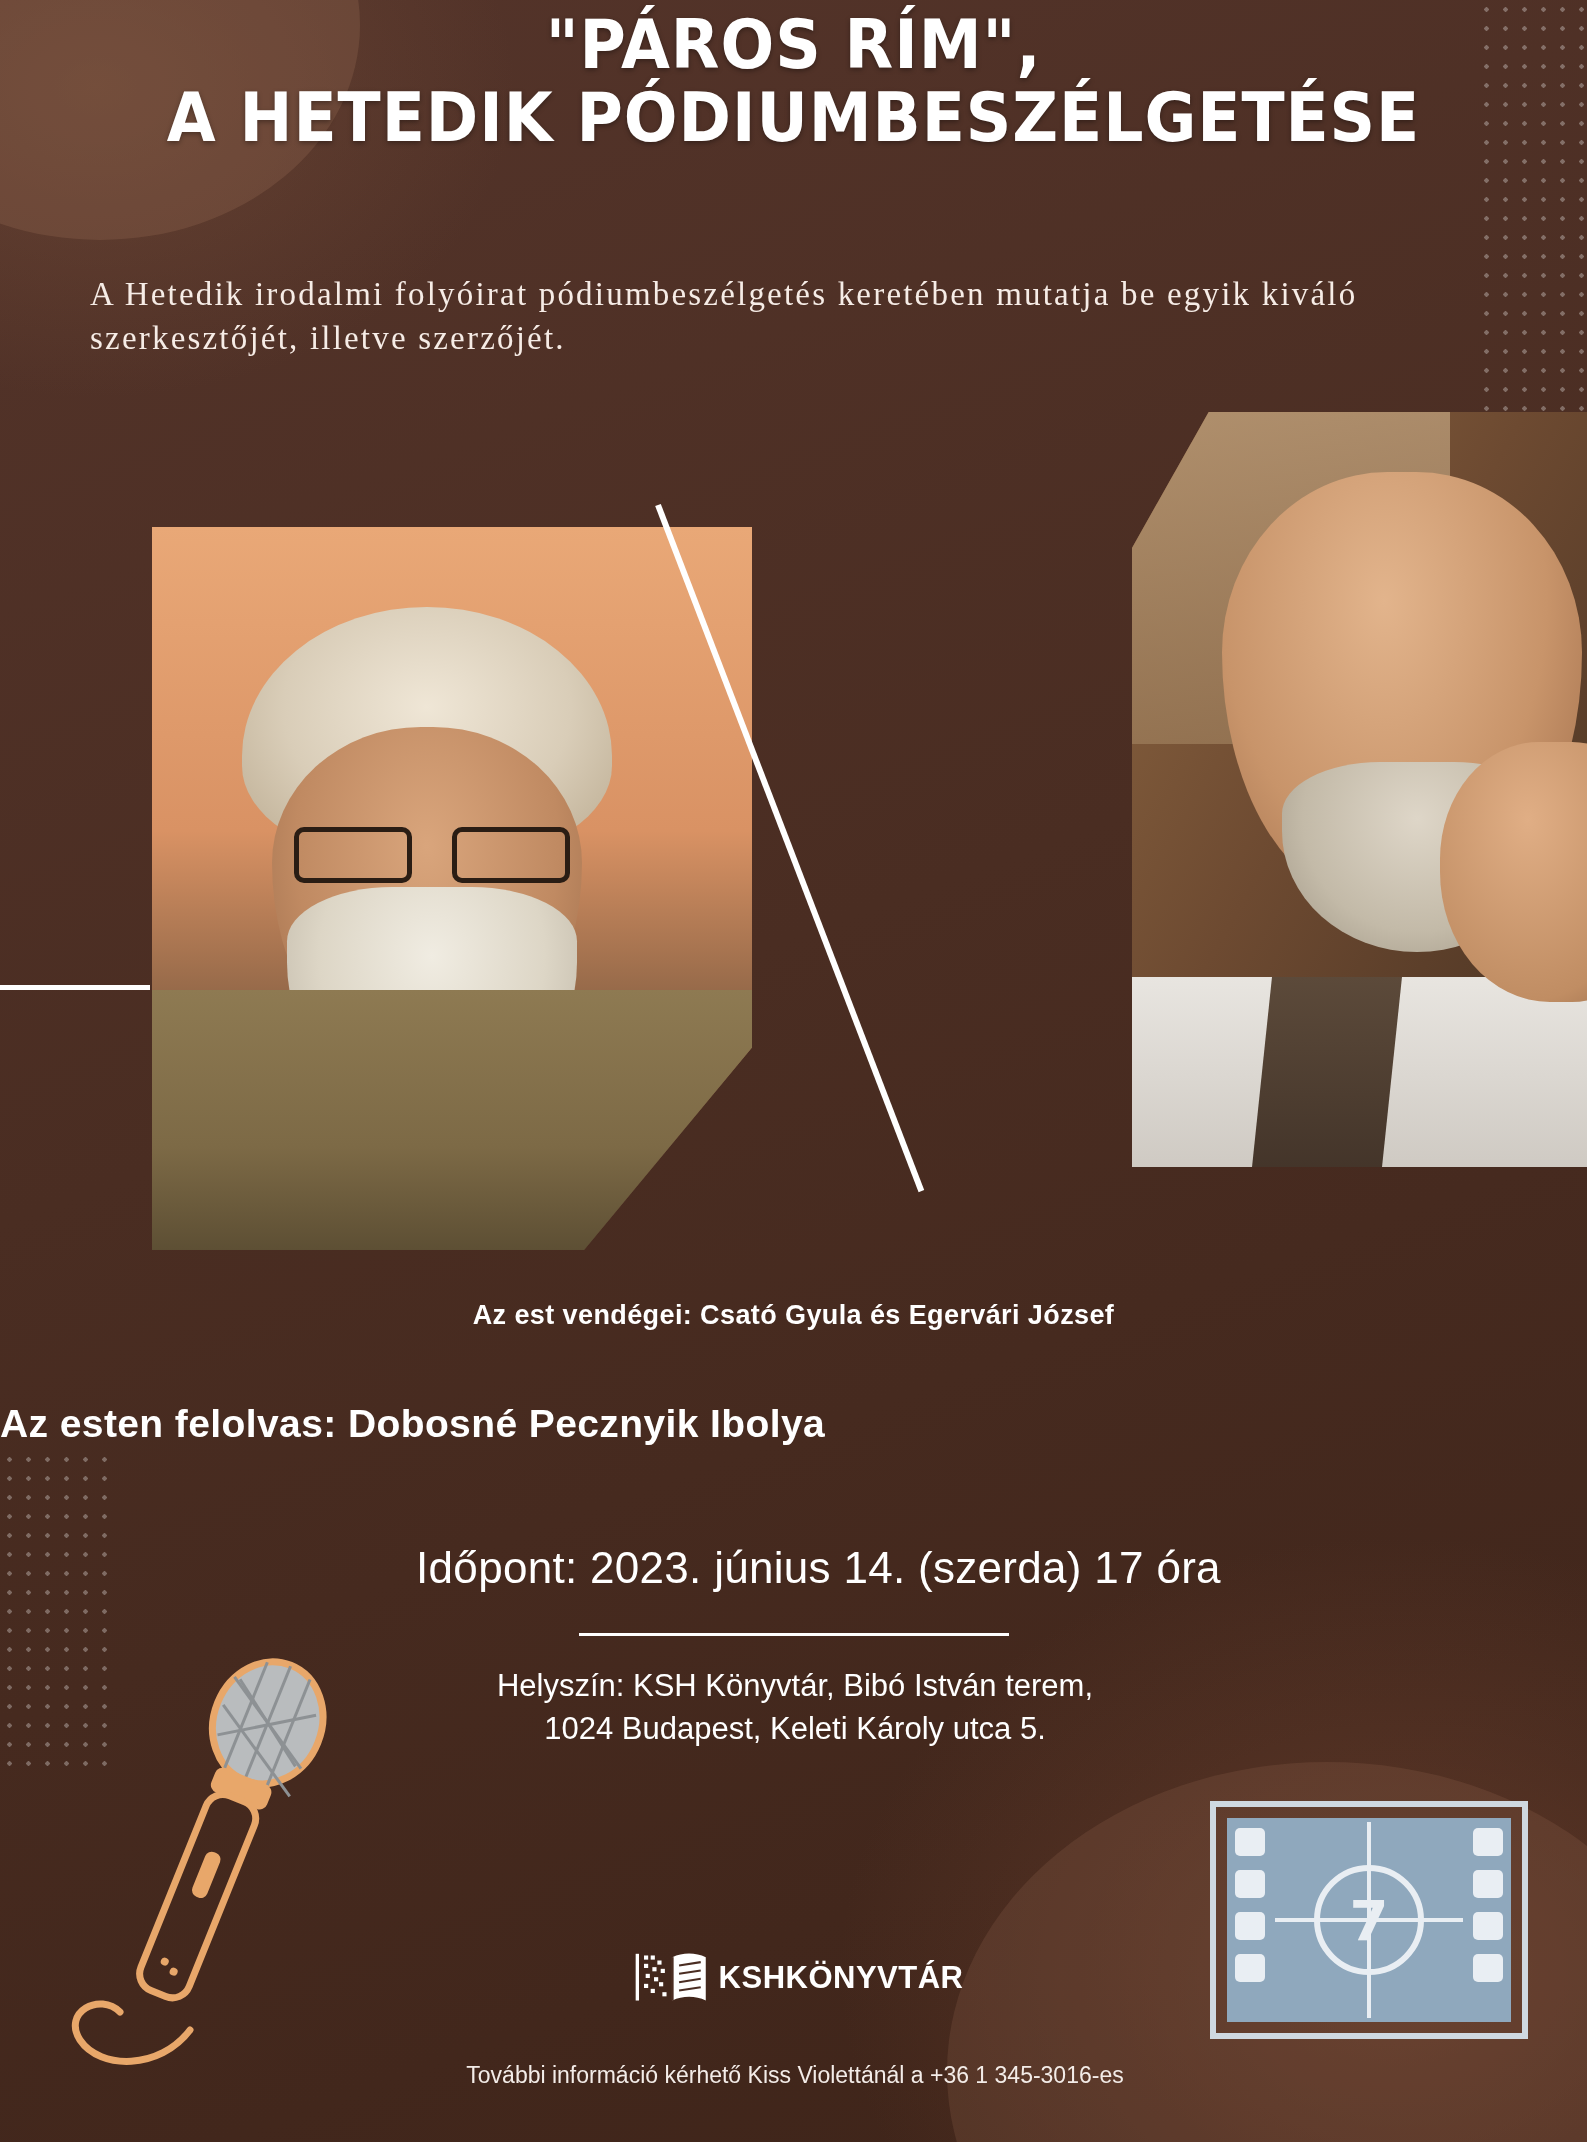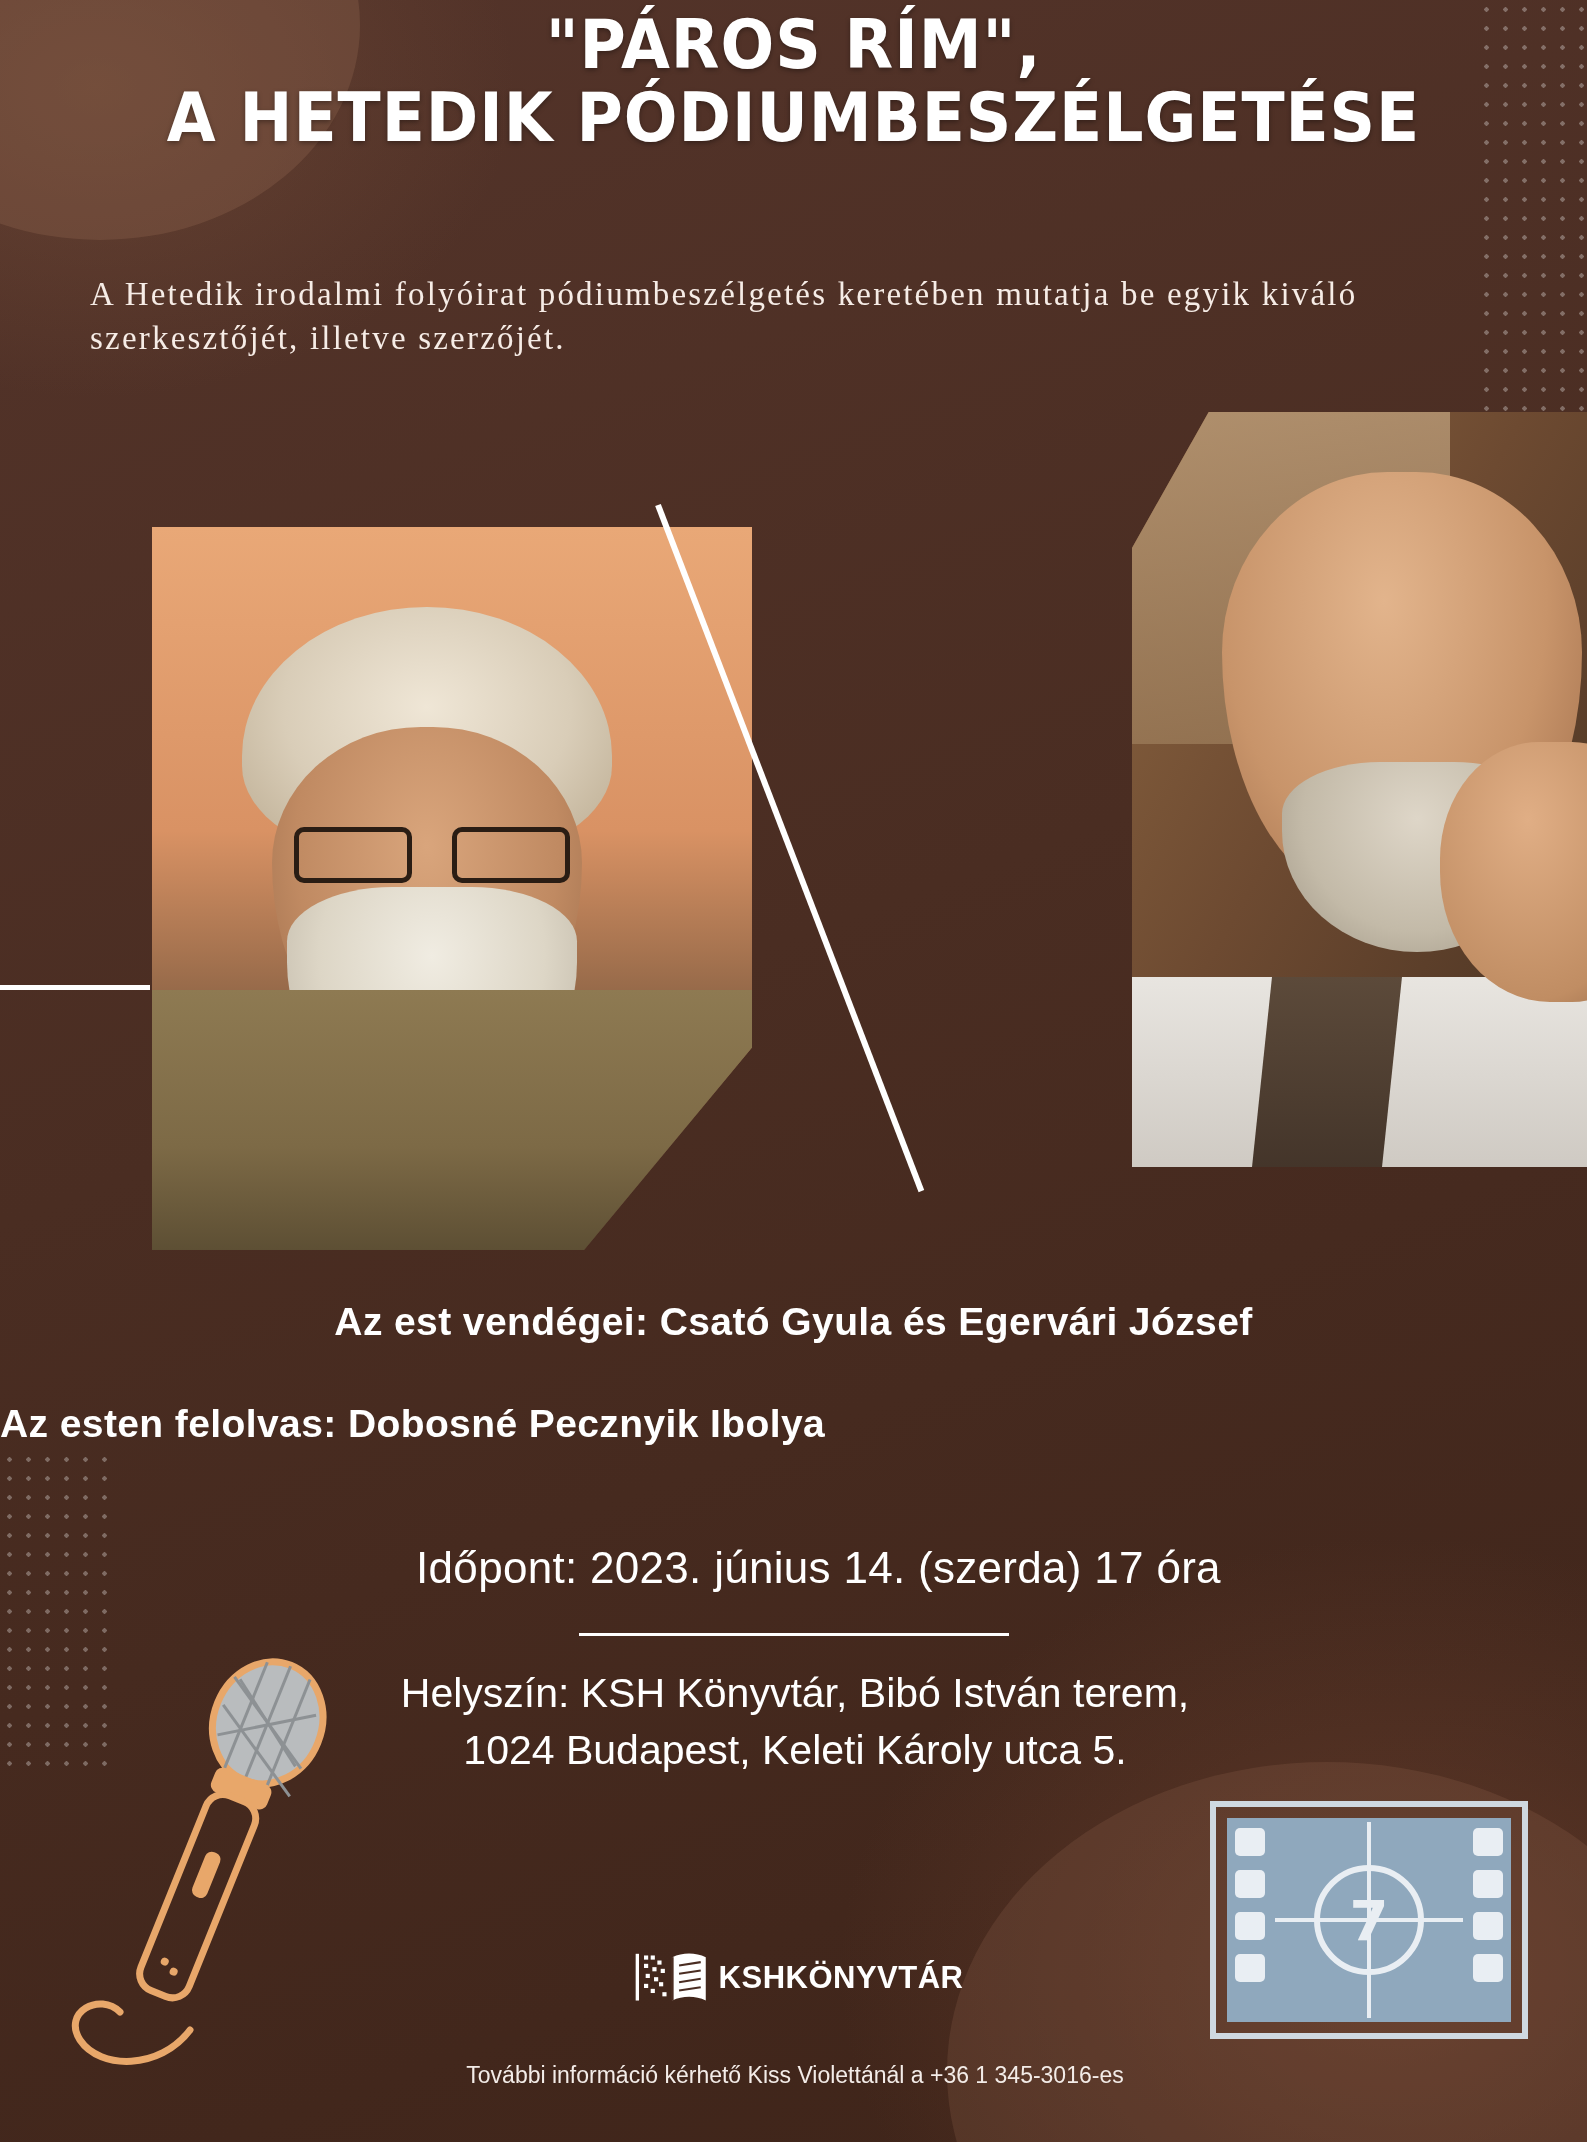--- a/index.html
+++ b/index.html
@@ -200,21 +200,21 @@
     transform-origin: top center;
   }
 
   
   .guests {
     position: absolute;
     top: 1300px;
     left: 0;
     width: 100%;
     text-align: center;
-    font-size: 39px;
+    font-size: 27px;
     font-weight: 700;
     letter-spacing: .4px;
   }
   .reader {
     position: absolute;
     top: 1402px;
     left: 0;
     width: 100%;
     text-align: left;
     font-size: 39px;
@@ -239,21 +239,21 @@
     margin-left: -215px;
     height: 3px;
     background: #ffffff;
   }
   .venue {
     position: absolute;
     top: 1665px;
     left: 180px;
     width: 1230px;
     text-align: center;
-    font-size: 41px;
+    font-size: 31px;
     line-height: 1.38;
   }
 
   
   .mic {
     position: absolute;
     left: 40px;
     top: 1640px;
     width: 330px;
     height: 460px;

